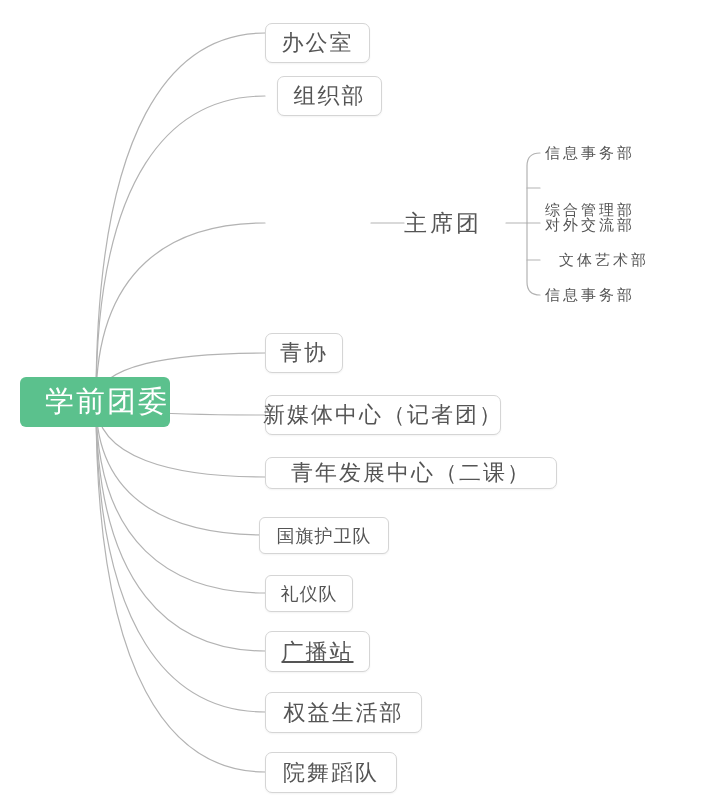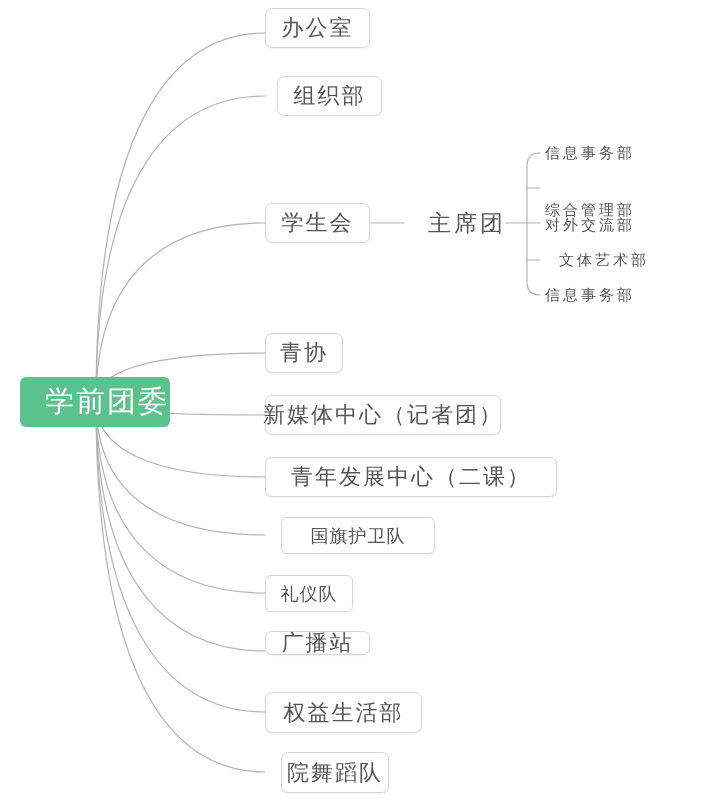--- a/index.html
+++ b/index.html
@@ -57,21 +57,21 @@
     padding-left: 24px;
   }
   .plainlabel {
     position: absolute;
     display: flex;
     align-items: center;
     color: #555555;
     white-space: nowrap;
   }
   .presidium {
-    left: 420px; top: 209px;
+    left: 396px; top: 209px;
     width: 94px; height: 28px;
     justify-content: center;
     font-size: 23px;
     letter-spacing: 3px;
   }
   .dept {
     left: 545px;
     height: 28px;
     font-size: 15px;
     letter-spacing: 3px;
@@ -102,41 +102,40 @@
 
       <path d="M540,153 C531,153 527,157 527,166 L527,282 C527,291 531,295 540,295"></path>
       <path d="M527,188 L540,188"></path>
       <path d="M527,223 L540,223"></path>
       <path d="M527,260 L540,260"></path>
     </g>
   </svg>
 
   <div class="root">学前团委</div>
 
-  <div class="node" style="left:265px; top:8px;  width:105px; height:40px;">办公室</div>
+  <div class="node" style="left:265px; top:23px;  width:105px; height:40px;">办公室</div>
 
   <div class="node" style="left:265px; top:76px;  width:105px; height:40px;margin-left:12px;">组织部</div>
 
-  <div class="node" style="left:265px; top:203px; width:105px; height:40px;">学生会</div>
 
   <div class="node" style="left:265px; top:333px; width:78px;  height:40px;">青协</div>
 
   <div class="node" style="left:265px; top:395px; width:236px; height:40px;">新媒体中心（记者团）</div>
 
-  <div class="node" style="left:265px; top:457px; width:292px; height:40px;">青年发展中心（二课）</div>
+  <div class="node" style="left:265px; top:457px; width:292px; height:32px;">青年发展中心（二课）</div>
 
-  <div class="node small" style="left:281px; top:517px; width:154px; height:37px;">国旗护卫队</div>
+  <div class="node small" style="left:259px; top:517px; width:130px; height:37px;">国旗护卫队</div>
 
   <div class="node small" style="left:265px; top:575px; width:88px; height:37px;">礼仪队</div>
 
-  <div class="node" style="left:265px; top:631px; width:105px; height:24px;">广播站</div>
+  <div class="node" style="left:265px; top:631px; width:105px; height:41px;text-decoration:underline;">广播站</div>
 
   <div class="node" style="left:265px; top:692px; width:157px; height:41px;">权益生活部</div>
 
-  <div class="node" style="left:265px; top:752px; width:108px; height:41px;margin-left:16px;">院舞蹈队</div>
+  <div class="node" style="left:265px; top:752px; width:132px; height:41px;">院舞蹈队</div>
 
   <div class="plainlabel presidium">主席团</div>
 
   <div class="plainlabel dept" style="top:139px;">信息事务部</div>
 
   <div class="plainlabel dept" style="top:174px;margin-top:22px;">综合管理部</div>
 
   <div class="plainlabel dept" style="top:211px;text-align:right;">对外交流部</div>
 
   <div class="plainlabel dept" style="top:246px;margin-left:14px;">文体艺术部</div>

